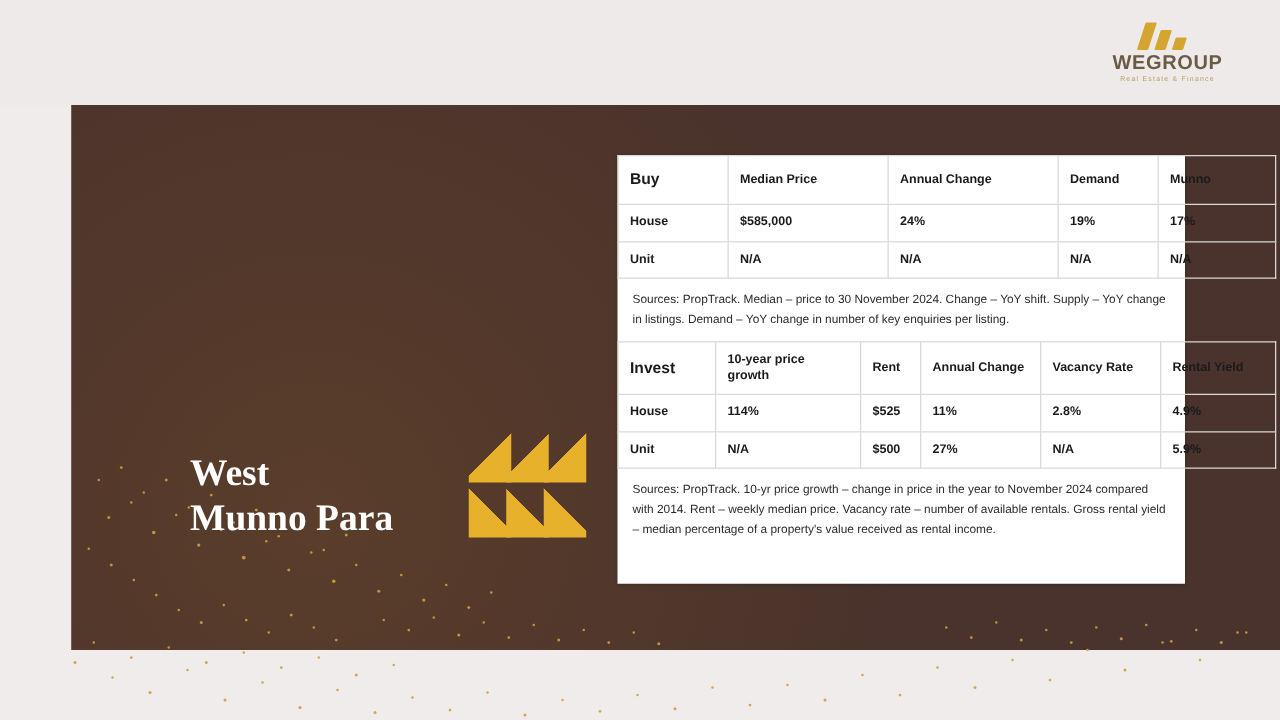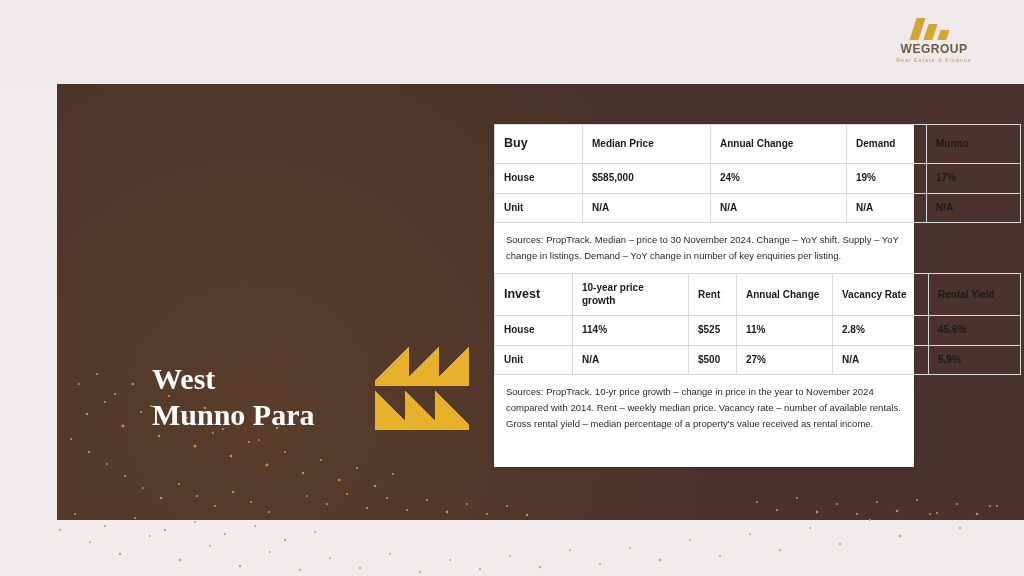--- a/index.html
+++ b/index.html
@@ -48,21 +48,21 @@
     width: 9px;
     height: 22px;
     background: #d5a531;
     transform: skewX(-18deg);
     border-radius: 1px;
   }
   .logo-mark span.b1 { left: 2px; height: 22px; }
   .logo-mark span.b2 { left: 15px; height: 16px; top: 6px; }
   .logo-mark span.b3 { left: 28px; height: 10px; top: 12px; }
   .logo-text {
-    font-size: 12px;
+    font-size: 16px;
     font-weight: bold;
     letter-spacing: 0.5px;
     color: #6b5a45;
   }
   .logo-sub {
     font-size: 5.5px;
     letter-spacing: 1px;
     color: #b79a5e;
     margin-top: 1px;
   }
@@ -122,21 +122,21 @@
   }
   .chev.c1 { left: 0; }
   .chev.c2 { left: 30px; }
   .chev.c3 { left: 60px; }
 
   
   .card {
     position: absolute;
     left: 494px;
     top: 124px;
-    width: 420px;
+    width: 454px;
     height: 343px;
     background: #ffffff;
     box-shadow: 0 1px 4px rgba(0,0,0,0.22);
   }
   table {
     border-collapse: collapse;
     width: 100%;
     table-layout: fixed;
   }
   table.buy-table { margin-top: 0; }
@@ -379,21 +379,21 @@
             <td>Annual Change</td>
             <td>Vacancy Rate</td>
             <td>Rental Yield</td>
           </tr>
           <tr>
             <td>House</td>
             <td>114%</td>
             <td>$525</td>
             <td>11%</td>
             <td>2.8%</td>
-            <td>45.6%</td>
+            <td>4.9%</td>
           </tr>
           <tr>
             <td>Unit</td>
             <td>N/A</td>
             <td>$500</td>
             <td>27%</td>
             <td>N/A</td>
             <td>5.9%</td>
           </tr>
         </tbody>

